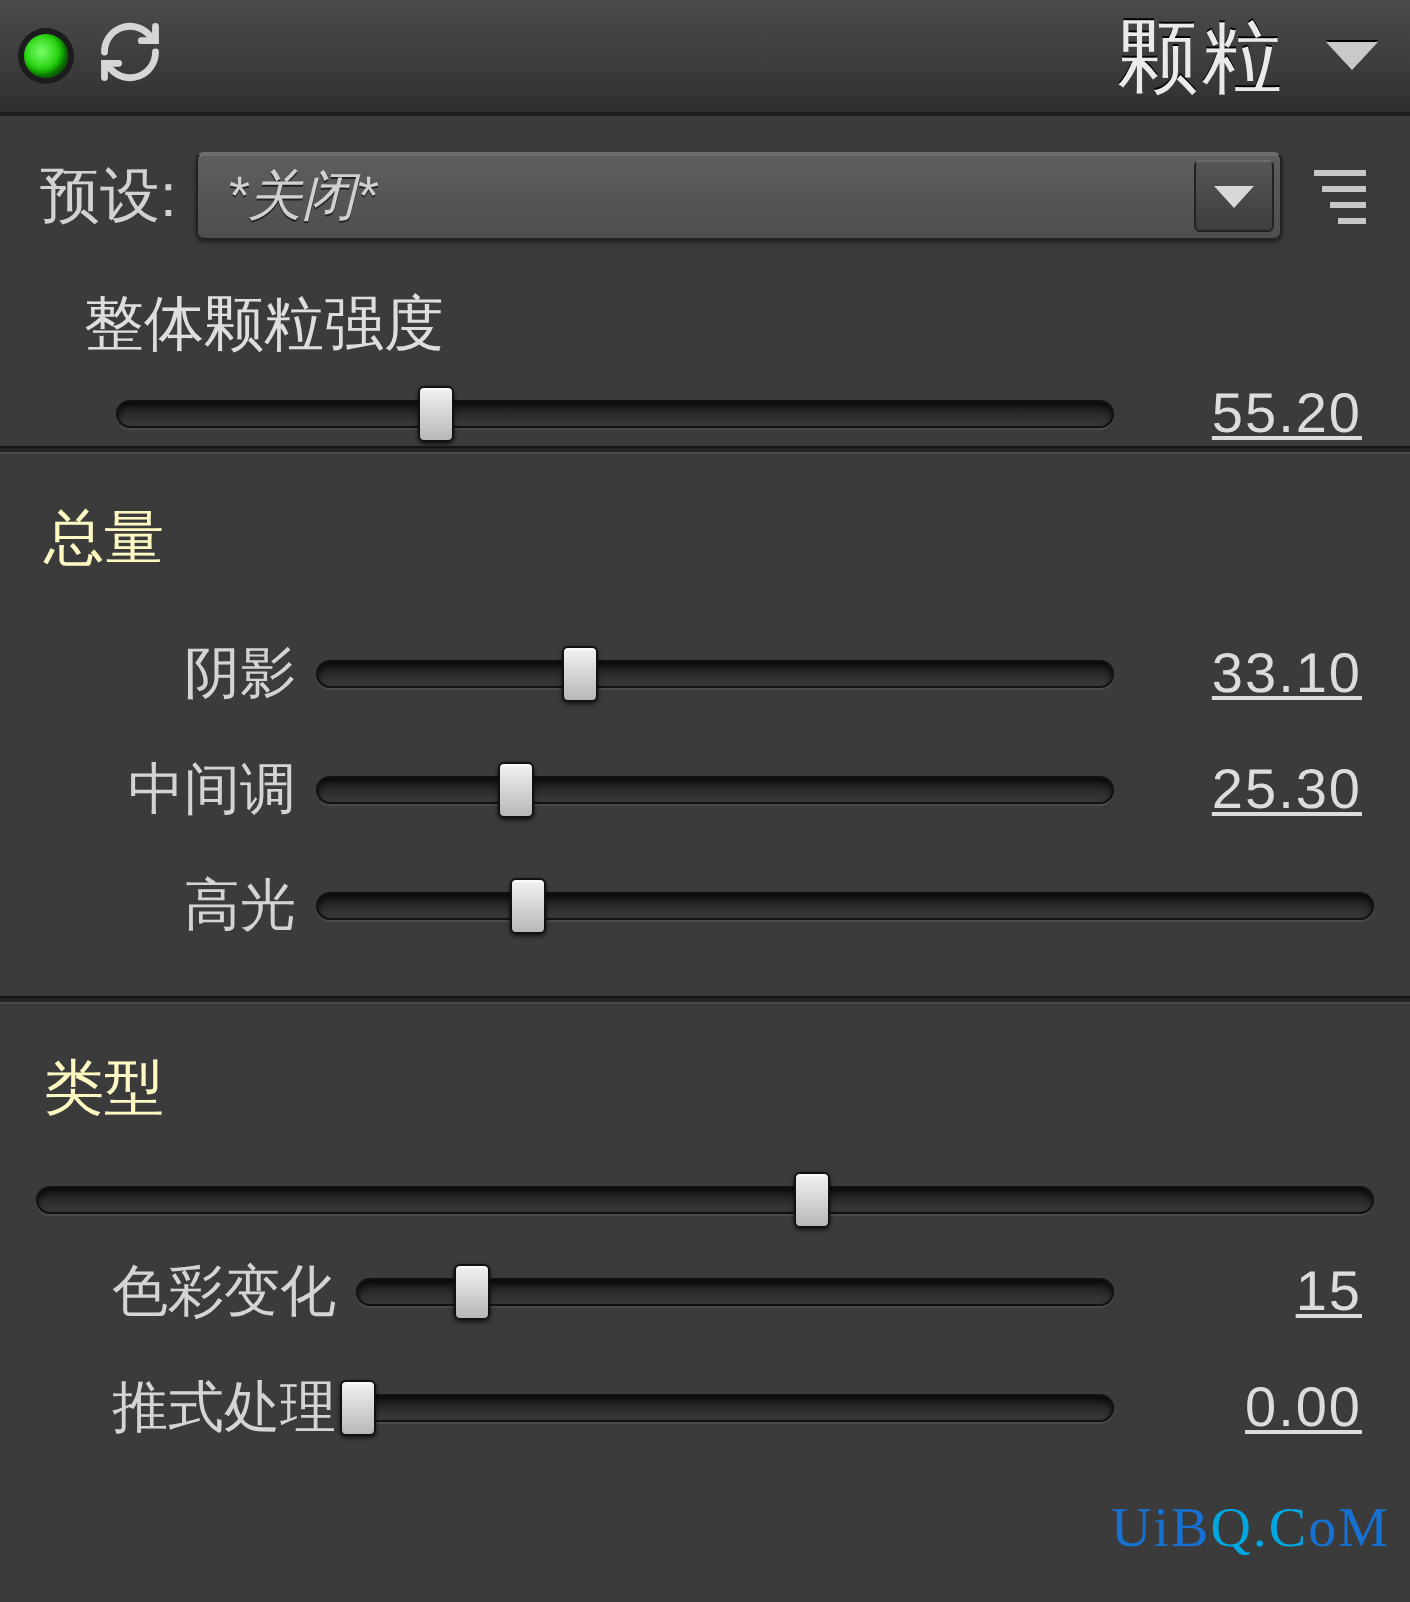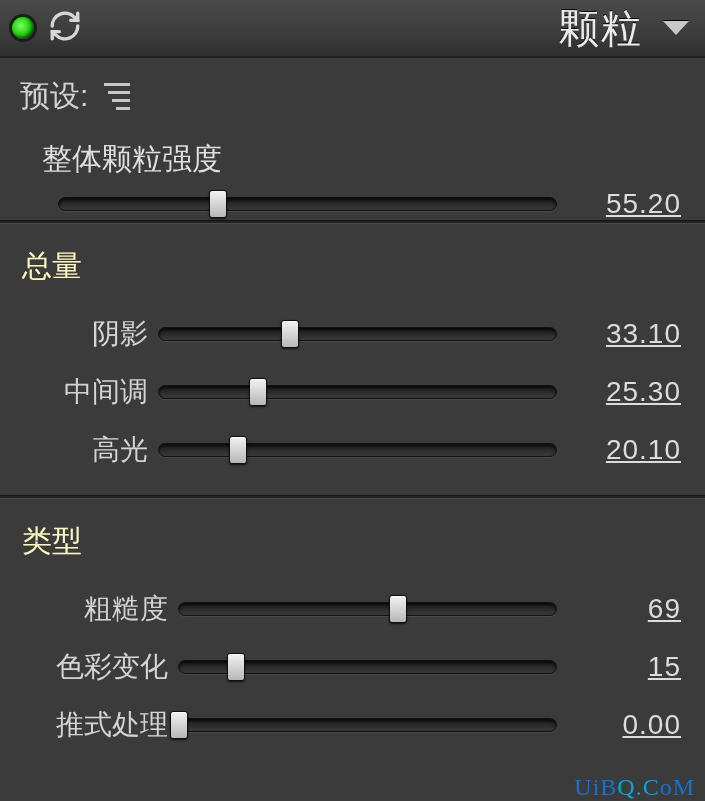--- a/index.html
+++ b/index.html
@@ -183,23 +183,23 @@
     margin-bottom: 8px;
   }
   .overall-row {
     display: flex;
     align-items: center;
   }
 
   .watermark {
     position: absolute;
     right: 10px;
-    bottom: 0;
+    bottom: 20px;
     font-family: "Comic Sans MS", "Segoe Script", cursive;
-    font-size: 24px;
+    font-size: 28px;
     letter-spacing: 1px;
   }
   .watermark .a { color:#1572d4; }
   .watermark .b { color:#00a7e0; }
   .watermark .c { color:#1572d4; }
 </style>
 </head>
 <body>
 
 <div class="titlebar">
@@ -213,20 +213,24 @@
     </svg>
   </div>
   <div class="title-text">颗粒</div>
   <div class="title-chevron"></div>
 </div>
 
 <div class="panel-body">
 
   <div class="preset-row">
     <div class="preset-label">预设:</div>
+    <div class="preset-select">
+      <span class="preset-value">*关闭*</span>
+      <div class="preset-arrow-box"></div>
+    </div>
     <div class="preset-menu-icon">
       <span></span>
         <span></span>
         <span></span>
         <span></span>
     </div>
   </div>
 
   <div class="overall-block">
     <div class="overall-label">整体颗粒强度</div>
@@ -257,33 +261,30 @@
       <div class="slider-thumb" style="left:25%"></div>
     </div>
     <div class="slider-value" style="width:130px">25.30</div>
   </div>
 
   <div class="slider-row" style="margin-bottom:26px">
     <div class="slider-label-left" style="width:140px">高光</div>
     <div class="slider-track" style="flex:1">
       <div class="slider-thumb" style="left:20%"></div>
     </div>
-    <div class="slider-value" style="width:130px">20.10</div>
   </div>
 
   <div class="section-sep"></div>
 
   <div class="group-heading">类型</div>
 
   <div class="slider-row">
-    <div class="slider-label-left" style="width:160px">粗糙度</div>
     <div class="slider-track" style="flex:1">
       <div class="slider-thumb" style="left:58%"></div>
     </div>
-    <div class="slider-value" style="width:130px">69</div>
   </div>
 
   <div class="slider-row">
     <div class="slider-label-left" style="width:160px">色彩变化</div>
     <div class="slider-track" style="flex:1">
       <div class="slider-thumb" style="left:15%"></div>
     </div>
     <div class="slider-value" style="width:130px">15</div>
   </div>
 

